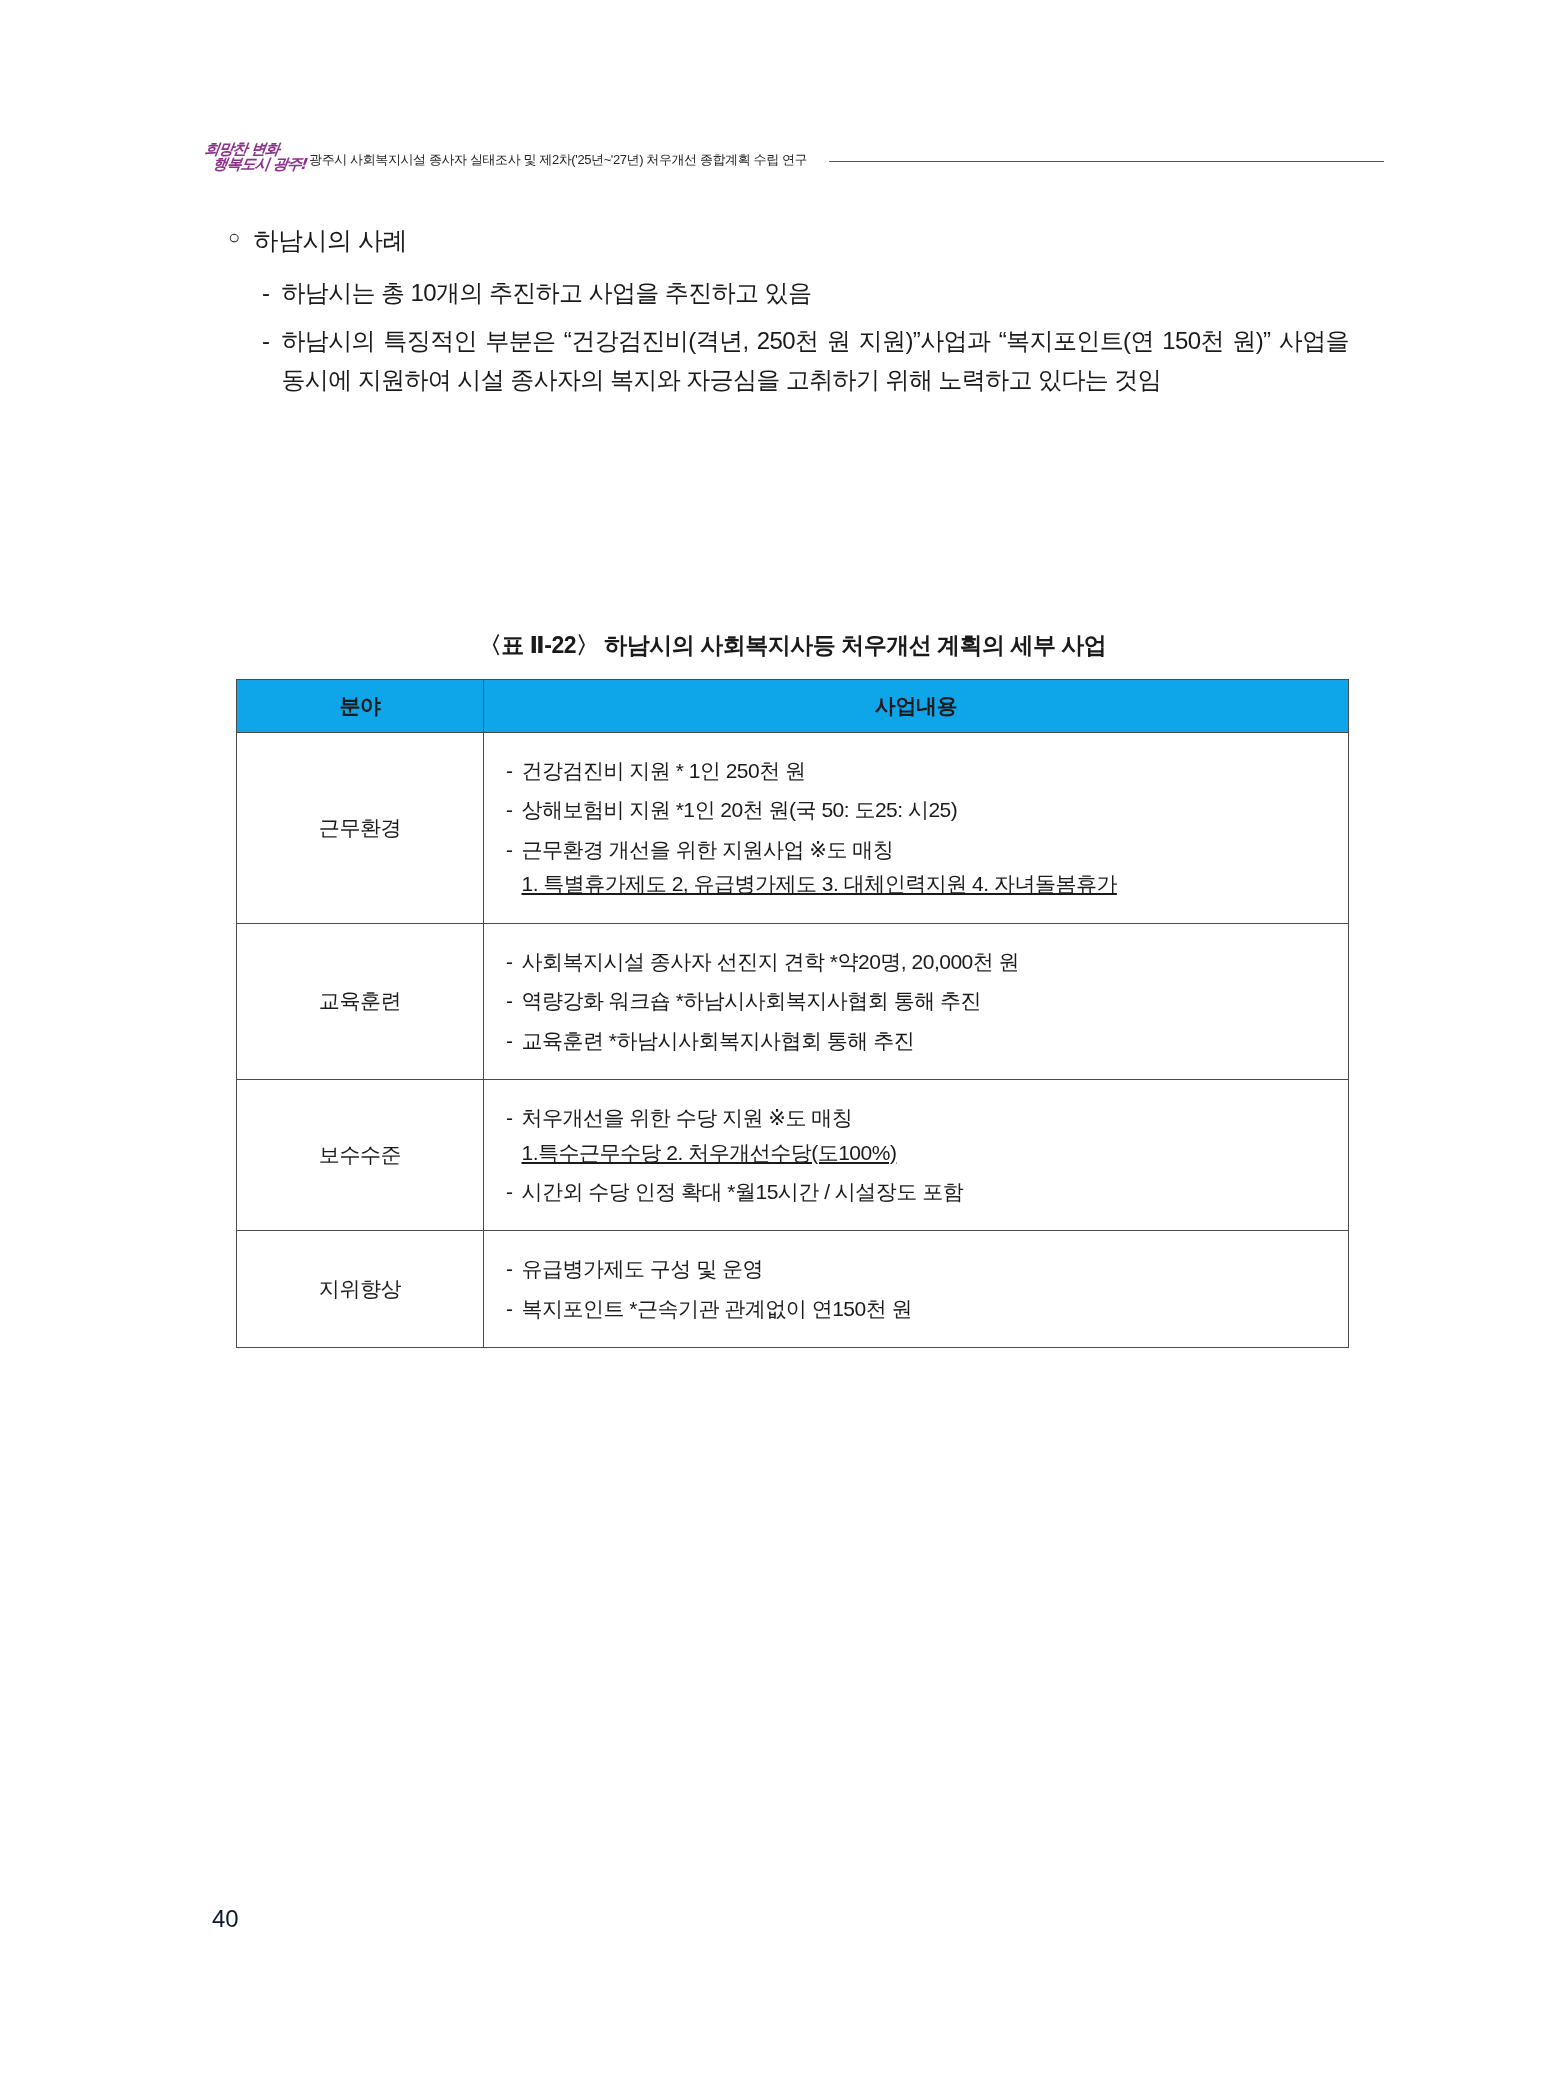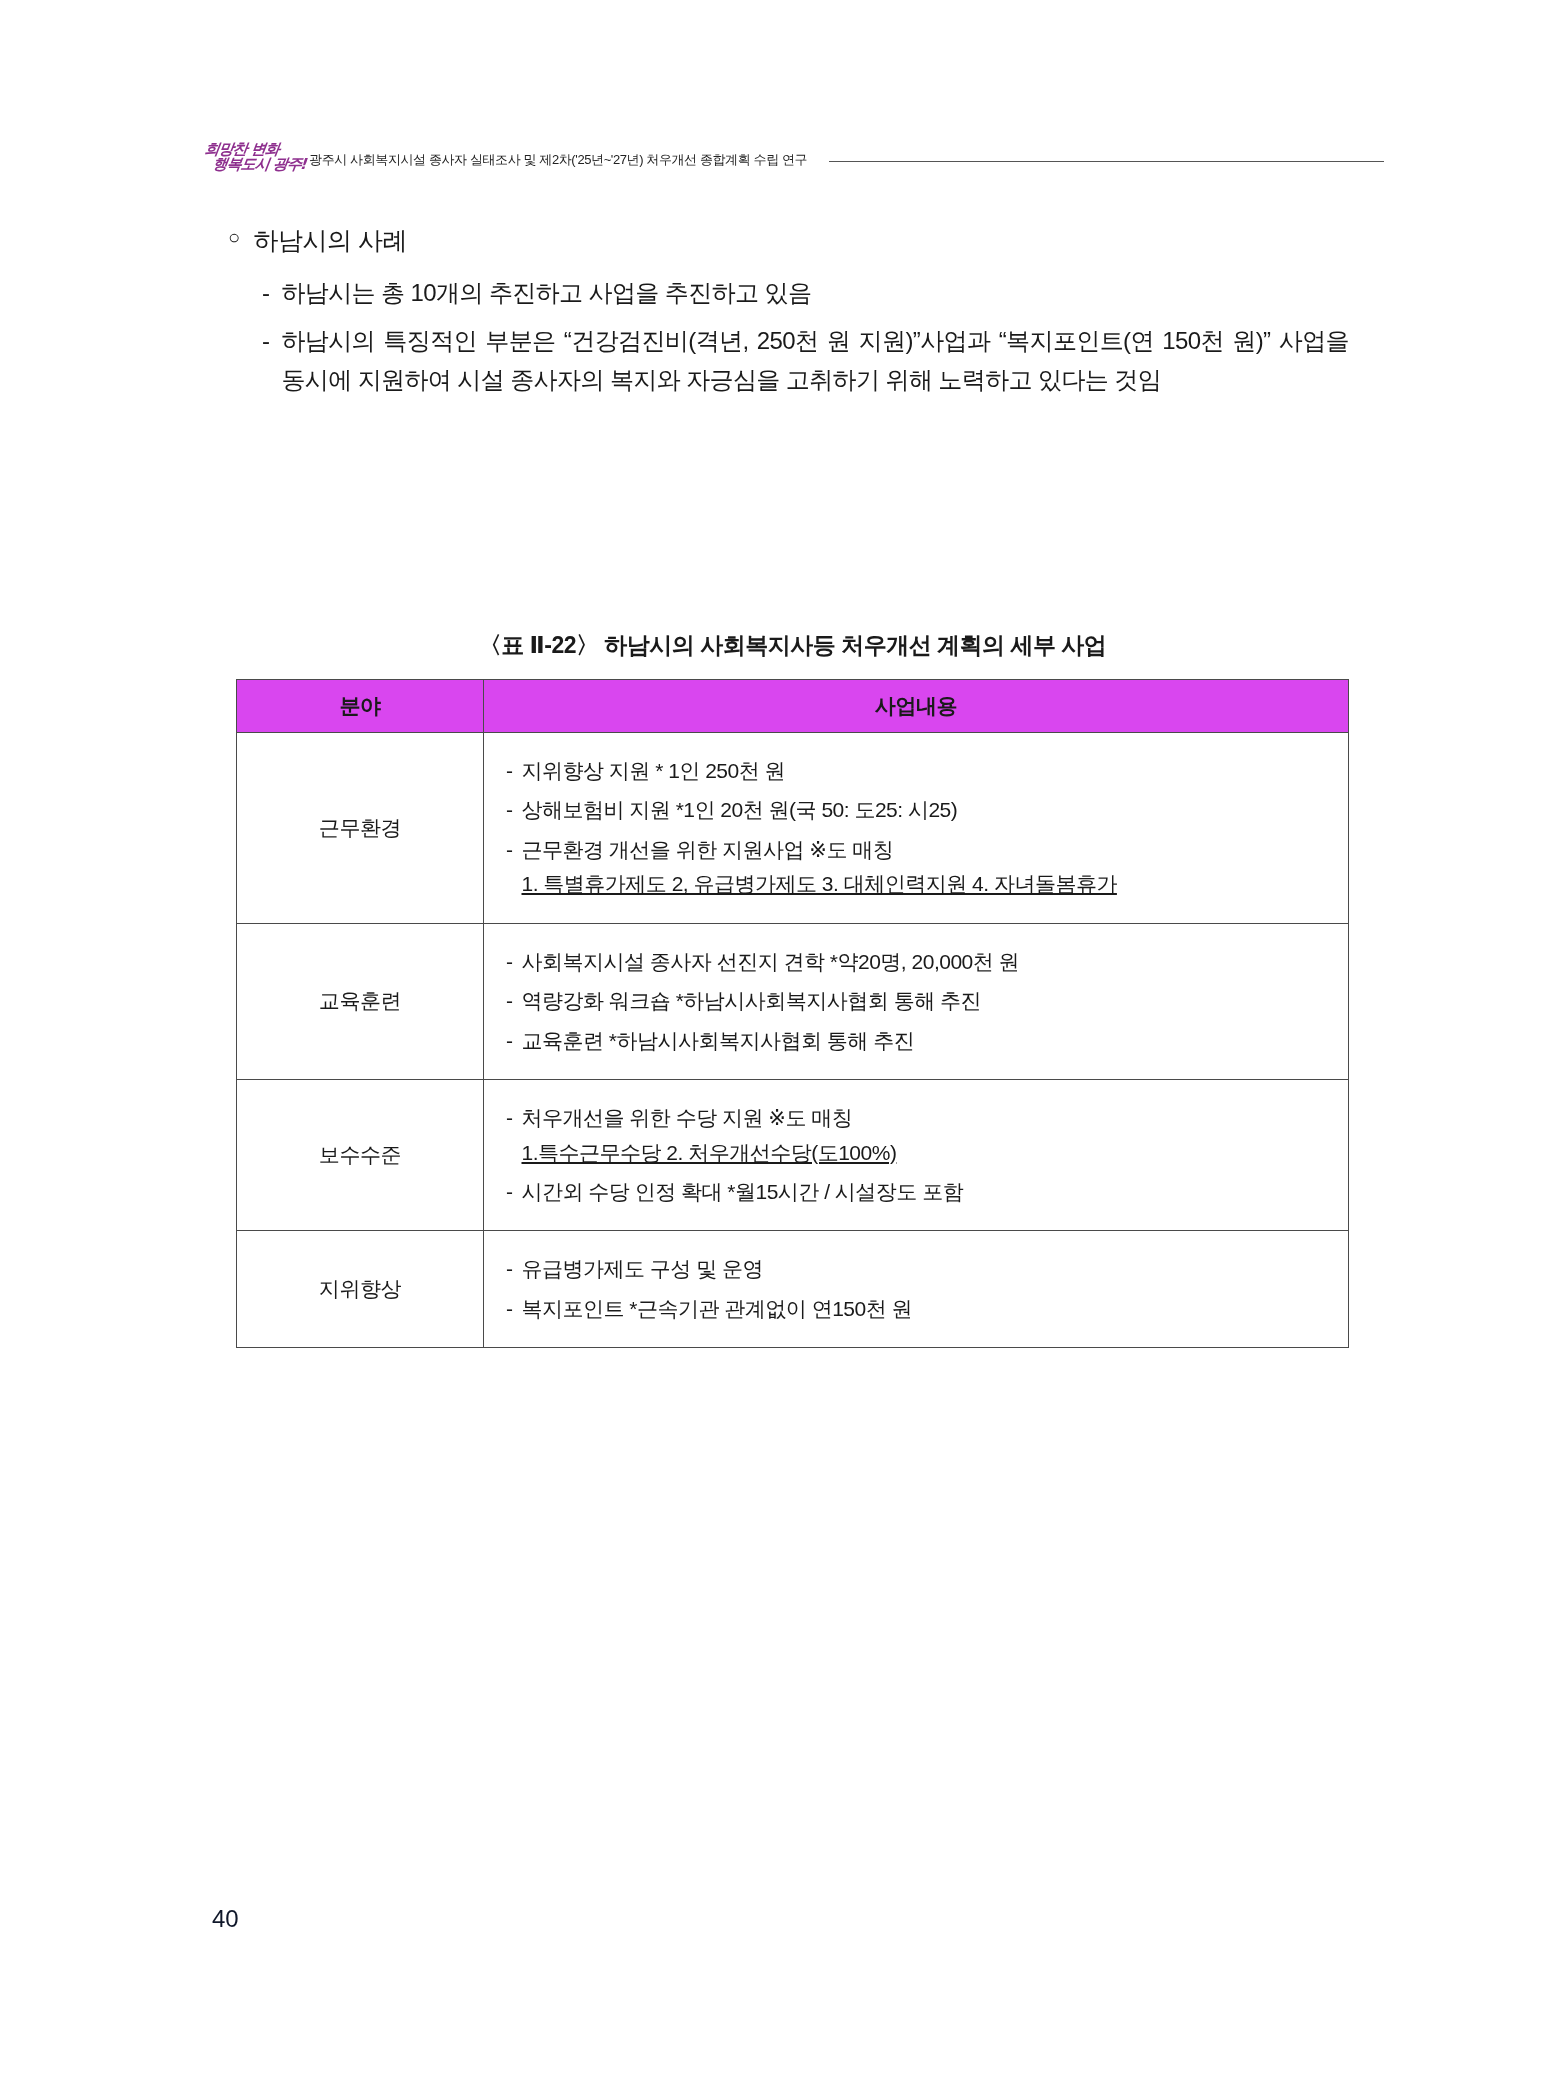--- a/index.html
+++ b/index.html
@@ -134,21 +134,21 @@
     width: 100%;
     border-collapse: collapse;
     table-layout: fixed;
   }
   table.detail th,
   table.detail td {
     border: 1px solid #4a4a4a;
     vertical-align: middle;
   }
   table.detail thead th {
-    background: #d946ef;
+    background: #0ea5e9;
     font-size: 21px;
     font-weight: bold;
     padding: 12px 0;
     letter-spacing: -0.4px;
   }
   col.c1 { width: 247px; }
   td.field {
     text-align: center;
     font-size: 21px;
     letter-spacing: -0.4px;
@@ -236,21 +236,21 @@
         </tr>
       </thead>
       <tbody>
 
         <tr>
           <td class="field">근무환경</td>
           <td class="items">
             <ul class="itemlist">
               <li>
                 <span class="dash">-</span>
-                <span class="body">지위향상 지원 * 1인 250천 원</span>
+                <span class="body">건강검진비 지원 * 1인 250천 원</span>
               </li>
               <li>
                 <span class="dash">-</span>
                 <span class="body">상해보험비 지원 *1인 20천 원(국 50: 도25: 시25)</span>
               </li>
               <li>
                 <span class="dash">-</span>
                 <span class="body">
                   <span>근무환경 개선을 위한 지원사업 ※도 매칭</span>
                   <span class="subline">1. 특별휴가제도   2, 유급병가제도   3. 대체인력지원    4. 자녀돌봄휴가</span>

